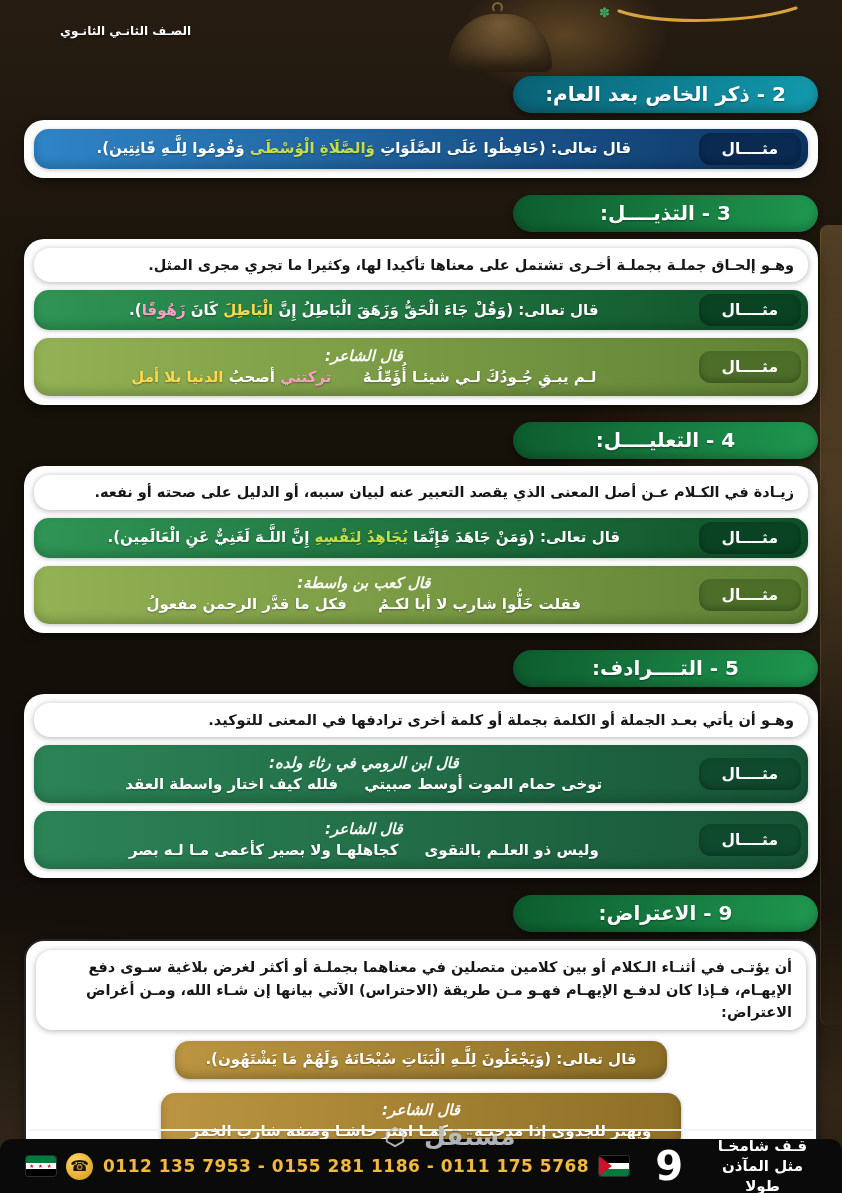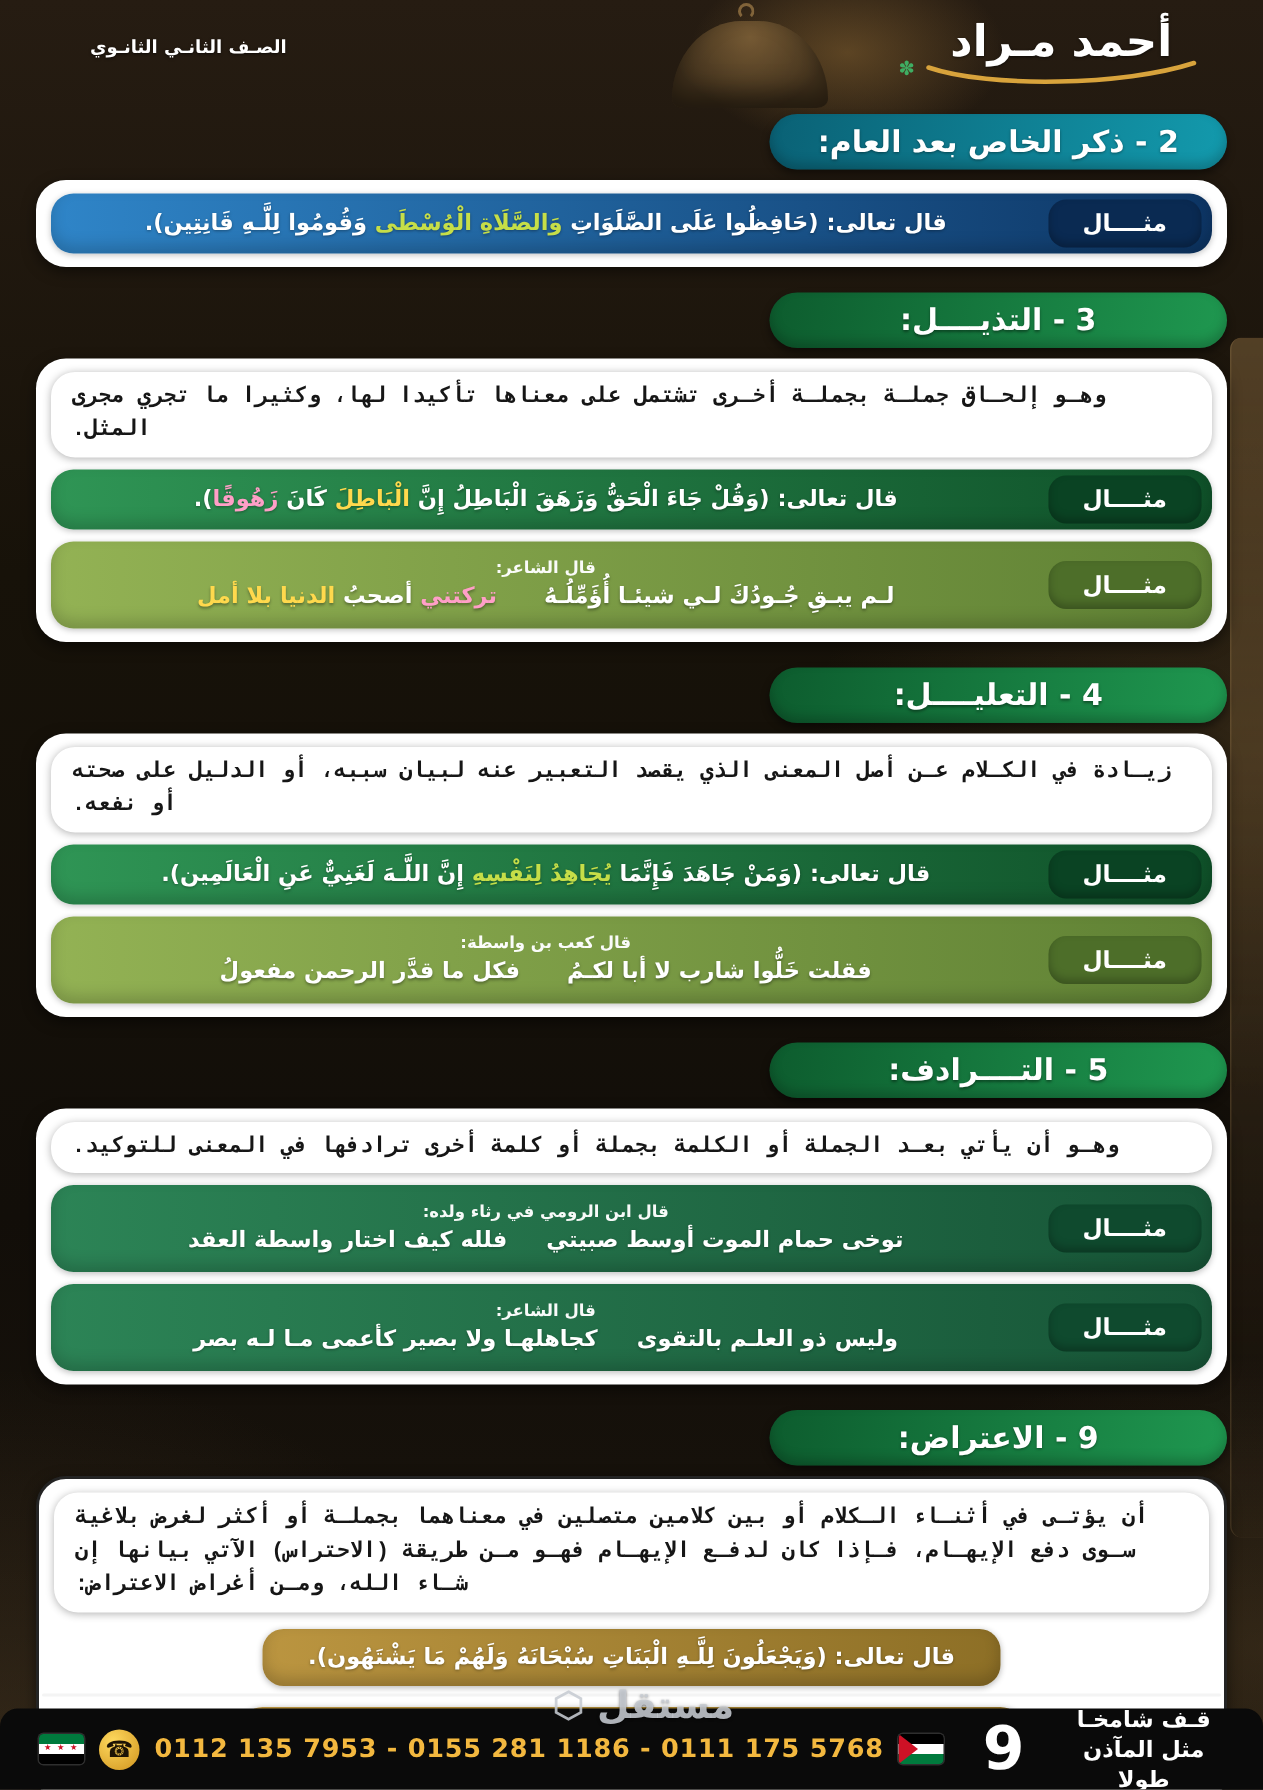--- a/index.html
+++ b/index.html
@@ -46,35 +46,35 @@
     font-size:20px; padding:6px 28px 7px; border-radius:24px; margin-bottom:7px;
     box-shadow:0 3px 6px rgba(0,0,0,.45), inset 0 -4px 8px rgba(0,0,0,.22);
     text-shadow:0 1px 2px rgba(0,0,0,.4); }
   .t-teal{ background:linear-gradient(100deg,#0a6175,#139aad); }
   .t-green{ background:linear-gradient(100deg,#0d5c2e,#1f9850); }
 
   .card{ background:#fff; border-radius:20px; padding:9px 10px; display:flex; flex-direction:column;
     gap:8px; box-shadow:0 3px 9px rgba(0,0,0,.5); }
   .card.framed{ border:2px solid #242424; }
 
-  .def{ background:#fff; border-radius:16px; padding:6px 14px; text-align:left;
+  .def{ background:#fff; border-radius:16px; padding:6px 14px; text-align:right;
     color:#161616; font-weight:bold; font-size:14.5px; line-height:1.55;
-    box-shadow:0 1px 6px rgba(0,0,0,.30);font-family:Liberation Mono, monospace; }
+    box-shadow:0 1px 6px rgba(0,0,0,.30); }
 
   .ex-row{ display:flex; align-items:center; gap:12px; border-radius:15px; padding:4px 7px;
     min-height:40px; color:#fff; font-weight:bold;
     box-shadow:inset 0 -5px 10px rgba(0,0,0,.18), 0 1px 4px rgba(0,0,0,.25); }
   .ex-row.tall{ min-height:58px; }
   .ex-label{ flex:0 0 auto; border-radius:12px; padding:7px 23px; font-size:15.5px; color:#fff;
     box-shadow:inset 0 -3px 6px rgba(0,0,0,.25); }
   .ex-body{ flex:1; text-align:center; }
   .ex-text{ flex:1; text-align:center; font-size:15px; line-height:1.45;
     text-shadow:0 1px 2px rgba(0,0,0,.35); }
   .ex-body .ex-text{ flex:none; }
-  .ex-heading{ font-size:11px; text-align:center; margin-bottom:2px; opacity:.97; }
+  .ex-heading{ font-size:15px; text-align:center; margin-bottom:2px; opacity:.97;font-style:italic; }
 
   .blue{ background:linear-gradient(to left,#0d3564,#2f85c8); }
   .blue .ex-label{ background:#0a2a52; }
   .green{ background:linear-gradient(to left,#0f5129,#2f9555); }
   .green .ex-label{ background:#0a4323; }
   .olive{ background:linear-gradient(to left,#5f8134,#93b254); }
   .olive .ex-label{ background:#4d6e29; }
   .green2{ background:linear-gradient(to left,#175537,#2c8456); }
   .green2 .ex-label{ background:#0f4a2e; }
 
@@ -103,39 +103,38 @@
     color:#ce1126; font-style:normal; font-size:5.5px; letter-spacing:1px; white-space:nowrap; }
   .palestine{ background:linear-gradient(180deg,#000 0 33%,#ffffff 33% 66%,#007a3d 66% 100%); }
   .palestine::before{ content:''; position:absolute; left:0; top:0;
     border-top:10px solid transparent; border-bottom:10px solid transparent;
     border-left:13px solid #ce1126; }
   .phone-badge{ width:27px; height:27px; border-radius:50%; flex:0 0 auto;
     background:radial-gradient(circle at 35% 30%,#ffd95e,#d0941e); color:#1d1405;
     display:flex; align-items:center; justify-content:center; font-size:15px; }
   .phones{ color:#f3b83f; font-weight:bold; font-size:17px; letter-spacing:.5px; white-space:nowrap; }
 
-  .watermark{ position:absolute; left:368px; bottom:42px; z-index:30; display:flex; gap:8px;
+  .watermark{ position:absolute; left:384px; bottom:42px; z-index:30; display:flex; gap:18px;
     align-items:center; color:rgba(198,203,209,.88); text-shadow:0 1px 2px rgba(0,0,0,.5); }
   .wm-icon{ width:22px; height:22px; }
   .wm-text{ font-size:25px; font-weight:bold; }
 </style>
 </head>
 <body>
 
 <div class="page">
 
   <div class="bg-dome">
     <div class="dome-cap"></div>
     <div class="dome-crescent"></div>
   </div>
   <div class="bg-minaret"></div>
 
   <header class="topbar" dir="rtl">
     <div class="logo">
-      <span class="logo-text">أحمد مـراد</span>
       <svg class="logo-swoosh" width="185" height="16" viewBox="0 0 185 16">
         <path d="M4 5 C 45 19, 135 17, 181 2" stroke="#d8a33c" stroke-width="3" fill="none" stroke-linecap="round"></path>
       </svg>
       <span class="sparkle">✽</span>
     </div>
     <div class="grade">الصـف الثانـي الثانـوي</div>
   </header>
 
   <main class="content" dir="rtl">
 

